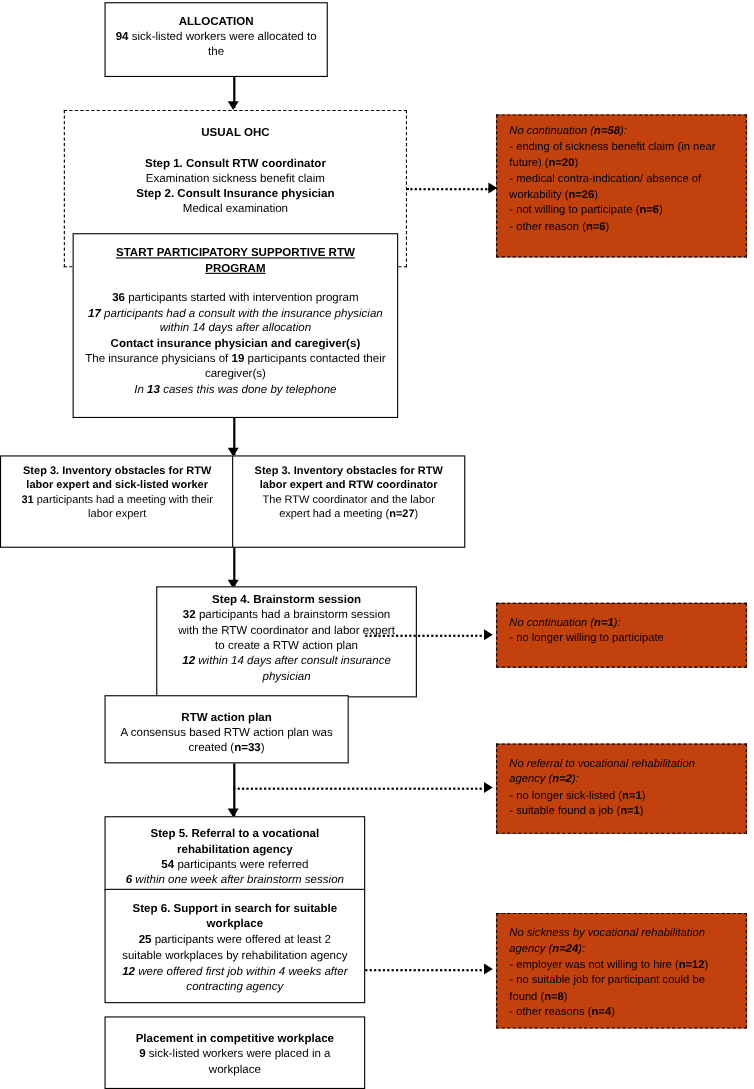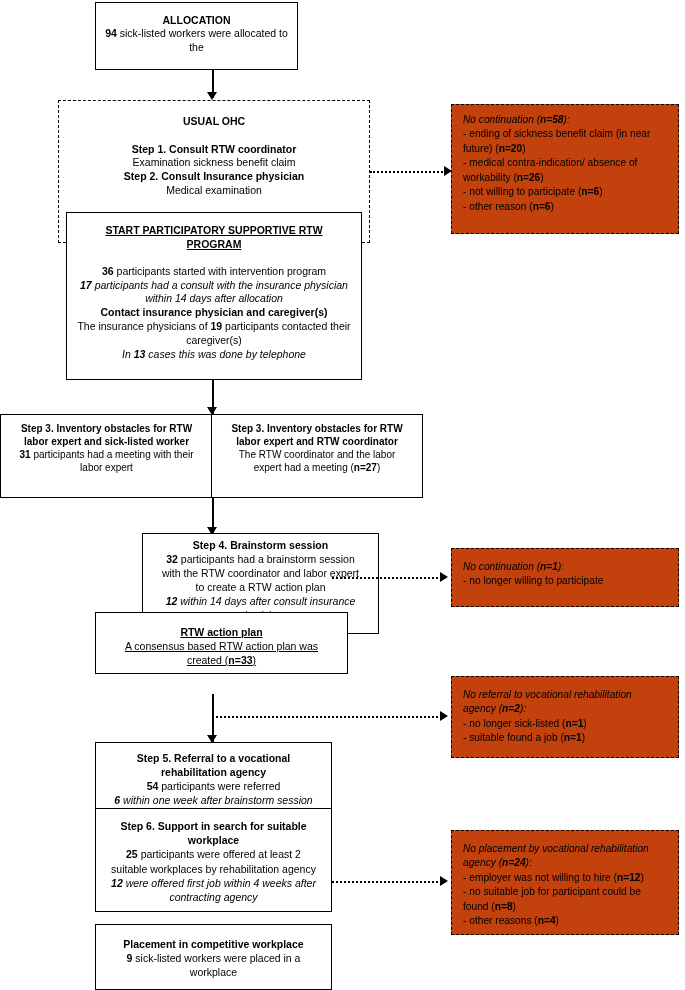--- a/index.html
+++ b/index.html
@@ -193,21 +193,21 @@
   <div class="dotline" style="left:332px; top:577px; width:110px;"></div>
   <div class="arrowright" style="left:440px; top:572px;"></div>
 
   <div class="excl" style="left:451px; top:548px; width:228px; height:59px; padding-top:11px;">
     <div class="i">
       <span>No continuation (</span><span class="b">n=1</span><span>):</span>
     </div>
     <div>- no longer willing to participate</div>
   </div>
 
-  <div class="box solid" style="left:95px; top:612px; width:253px; height:62px; padding-top:12px; line-height:1.35;text-decoration:underline;">
+  <div class="box solid" style="left:95px; top:632px; width:222px; height:62px; padding-top:12px; line-height:1.35;">
     <div class="b">RTW action plan</div>
     <div>A consensus based RTW action plan was</div>
     <div>
       <span>created (</span><span class="b">n=33</span><span>)</span>
     </div>
   </div>
 
   <div class="vline" style="left:212px; top:694px; height:48px;"></div>
   <div class="arrowhead" style="left:207px; top:735px;"></div>
 
@@ -248,21 +248,21 @@
     <div class="i">
       <span class="bi">12</span><span> were offered first job within 4 weeks after</span>
     </div>
     <div class="i">contracting agency</div>
   </div>
 
   <div class="dotline" style="left:332px; top:881px; width:110px;"></div>
   <div class="arrowright" style="left:440px; top:876px;"></div>
 
   <div class="excl" style="left:451px; top:830px; width:228px; height:105px; padding-top:11px;">
-    <div class="i">No placement by vocational rehabilitation</div>
+    <div class="i">No sickness by vocational rehabilitation</div>
     <div class="i">
       <span>agency (</span><span class="b">n=24</span><span>):</span>
     </div>
     <div>
       <span>- employer was not willing to hire (</span><span class="b">n=12</span><span>)</span>
     </div>
     <div>
       <span>- no suitable job for participant could be</span>
       <span>found (</span><span class="b">n=8</span><span>)</span>
     </div>

